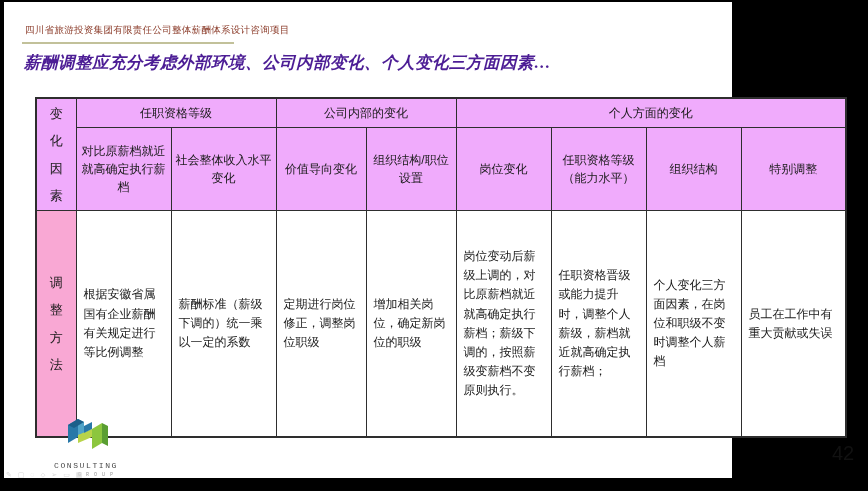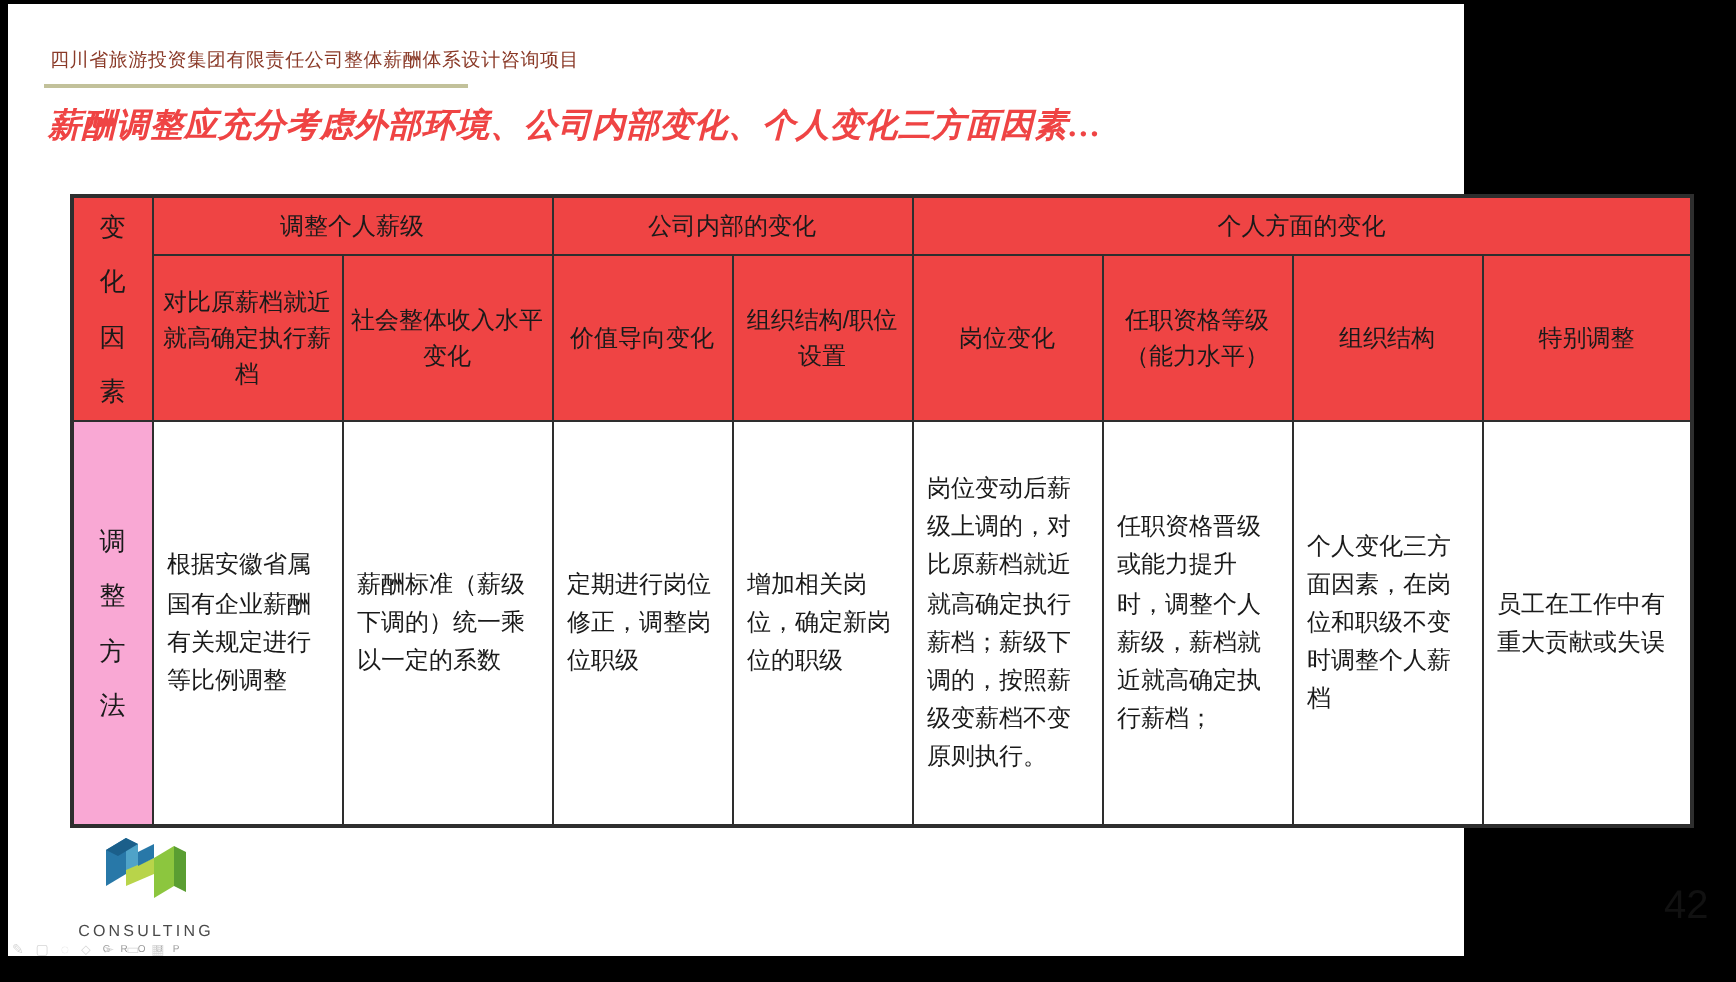--- a/index.html
+++ b/index.html
@@ -6,35 +6,35 @@
   body{width:868px;height:491px;background:#000;position:relative;overflow:hidden;
        font-family:"Liberation Sans", sans-serif;}
   .page{position:absolute;left:4px;top:2px;width:728px;height:476px;background:#ffffff;}
 
   .proj-header{position:absolute;left:21px;top:22px;font-size:9.5px;color:#8a3a28;
                letter-spacing:0.3px;white-space:nowrap;}
   .proj-underline{position:absolute;left:18px;top:40px;width:212px;height:2px;background:#c2c19a;}
 
   .slide-title{position:absolute;left:20px;top:50px;width:810px;
                font-family:Liberation Serif, serif;font-style:italic;font-weight:bold;
-               font-size:16.5px;color:#ef4444;letter-spacing:0.5px;}
+               font-size:16.5px;color:#4c1d95;letter-spacing:0.5px;}
 
   .factor-table{position:absolute;left:31px;top:95px;border-collapse:collapse;
                 table-layout:fixed;width:810px;}
   .factor-table td{border:1px solid #2e2e2e;vertical-align:middle;
                    font-size:12px;color:#1a1a1a;}
   .factor-table{border:2px solid #2e2e2e;}
-  .hdr{background:#ef4444;text-align:center;}
+  .hdr{background:#f0abfc;text-align:center;}
   .group-row td{height:26px;}
   .sub-row td{height:78px;padding:2px 4px;line-height:1.5;}
-  .body-row td{height:193px;padding:4px 7px;line-height:1.6;text-align:left;background:#fff;}
+  .body-row td{height:193px;padding:16px 7px;line-height:1.6;text-align:left;background:#fff;}
   .vert div{width:14px;margin:0 auto;word-break:break-all;line-height:2.1;
             font-size:13px;text-align:center;}
 
-  .logo-wrap{position:absolute;left:24px;top:413px;width:90px;text-align:center;}
+  .logo-wrap{position:absolute;left:24px;top:413px;width:90px;text-align:right;font-family:Liberation Mono, monospace;}
   .logo-word{font-size:8px;color:#4a4a4a;letter-spacing:1.6px;margin-top:1px;}
   .logo-group{font-size:5px;color:#9a9a9a;letter-spacing:5px;margin-top:2px;}
   .tagline{position:absolute;left:110px;top:447px;font-size:11px;color:#3c3c3c;}
   .page-number{position:absolute;left:828px;top:440px;font-size:20px;color:#111;}
   .ghost-icons{position:absolute;left:2px;top:469px;font-size:7px;color:#d7d7d7;
                letter-spacing:2px;}
 </style>
 </head>
 <body>
 
@@ -55,21 +55,21 @@
         <col style="width:95px">
       <col style="width:95px">
         <col style="width:95px">
         <col style="width:105px">
     </colgroup>
     <tbody>
         <tr class="group-row">
       <td class="hdr vert" rowspan="2">
         <div>变化因素</div>
       </td>
-      <td class="hdr" colspan="2">调整个人薪级</td>
+      <td class="hdr" colspan="2">任职资格等级</td>
       <td class="hdr" colspan="2">公司内部的变化</td>
       <td class="hdr" colspan="4">个人方面的变化</td>
     </tr>
     <tr class="sub-row">
       <td class="hdr">对比原薪档就近就高确定执行薪档</td>
       <td class="hdr">社会整体收入水平变化</td>
       <td class="hdr">价值导向变化</td>
       <td class="hdr">组织结构/职位设置</td>
       <td class="hdr">岗位变化</td>
       <td class="hdr">任职资格等级（能力水平）</td>

